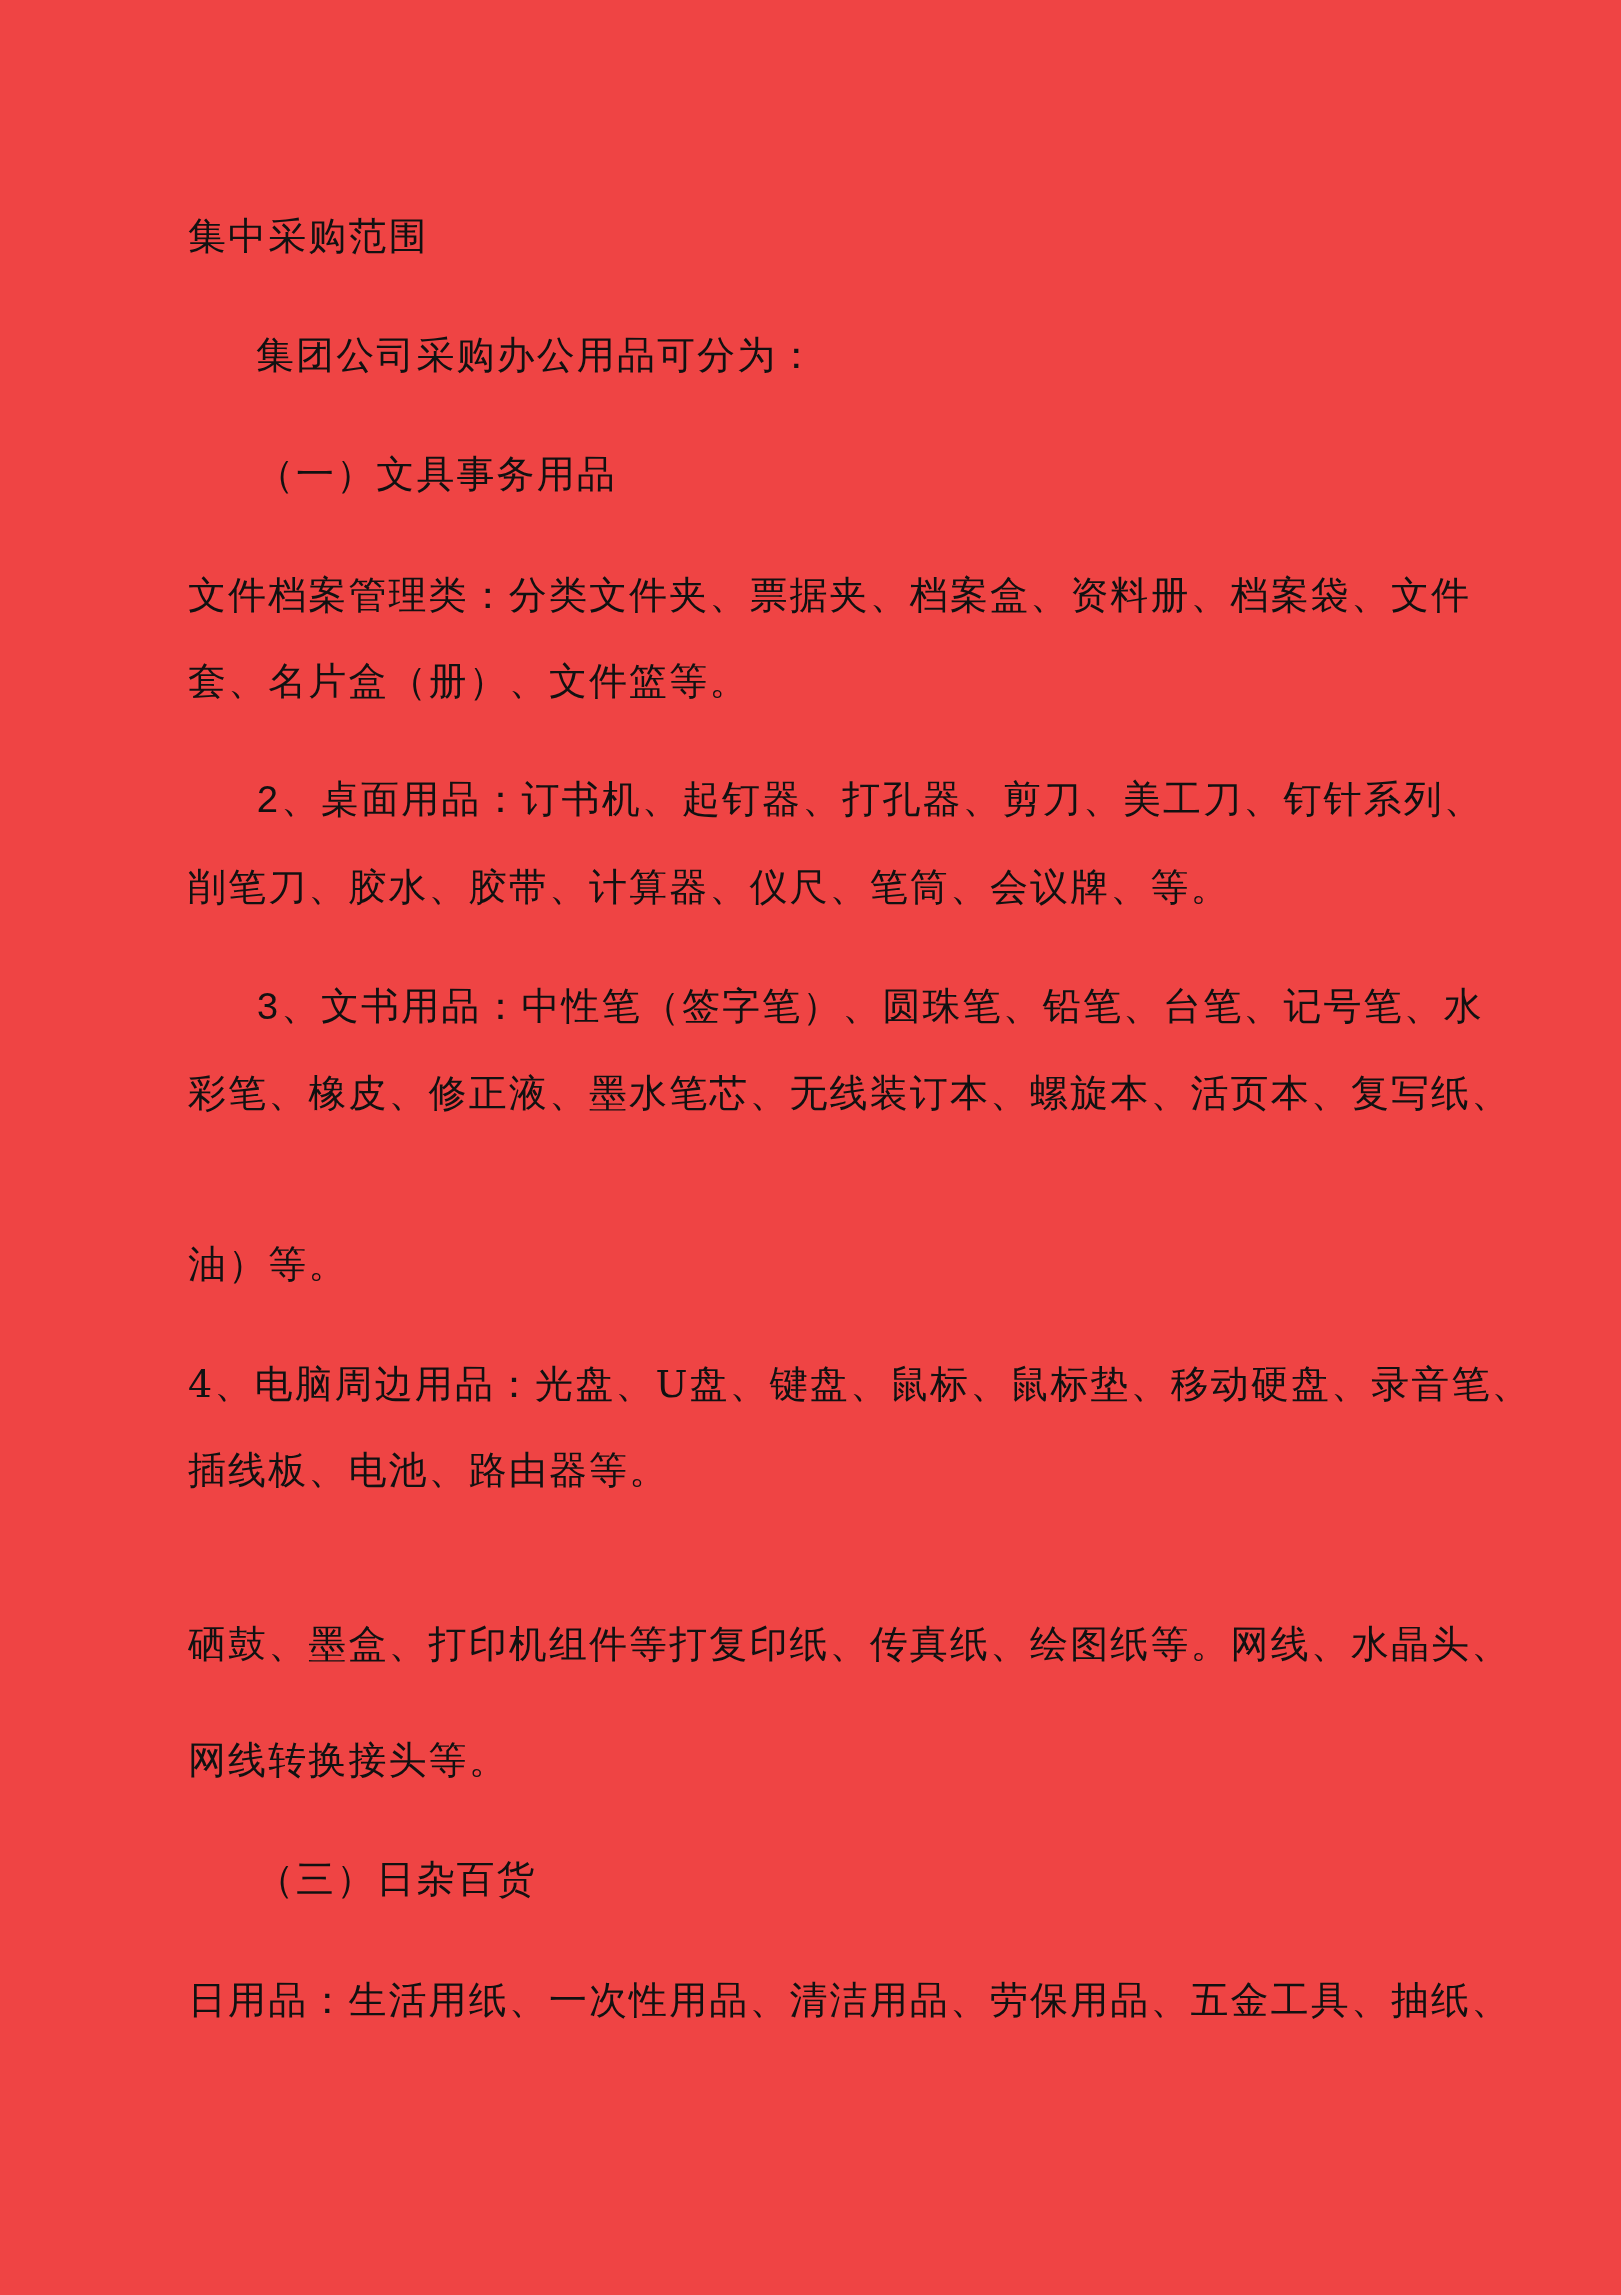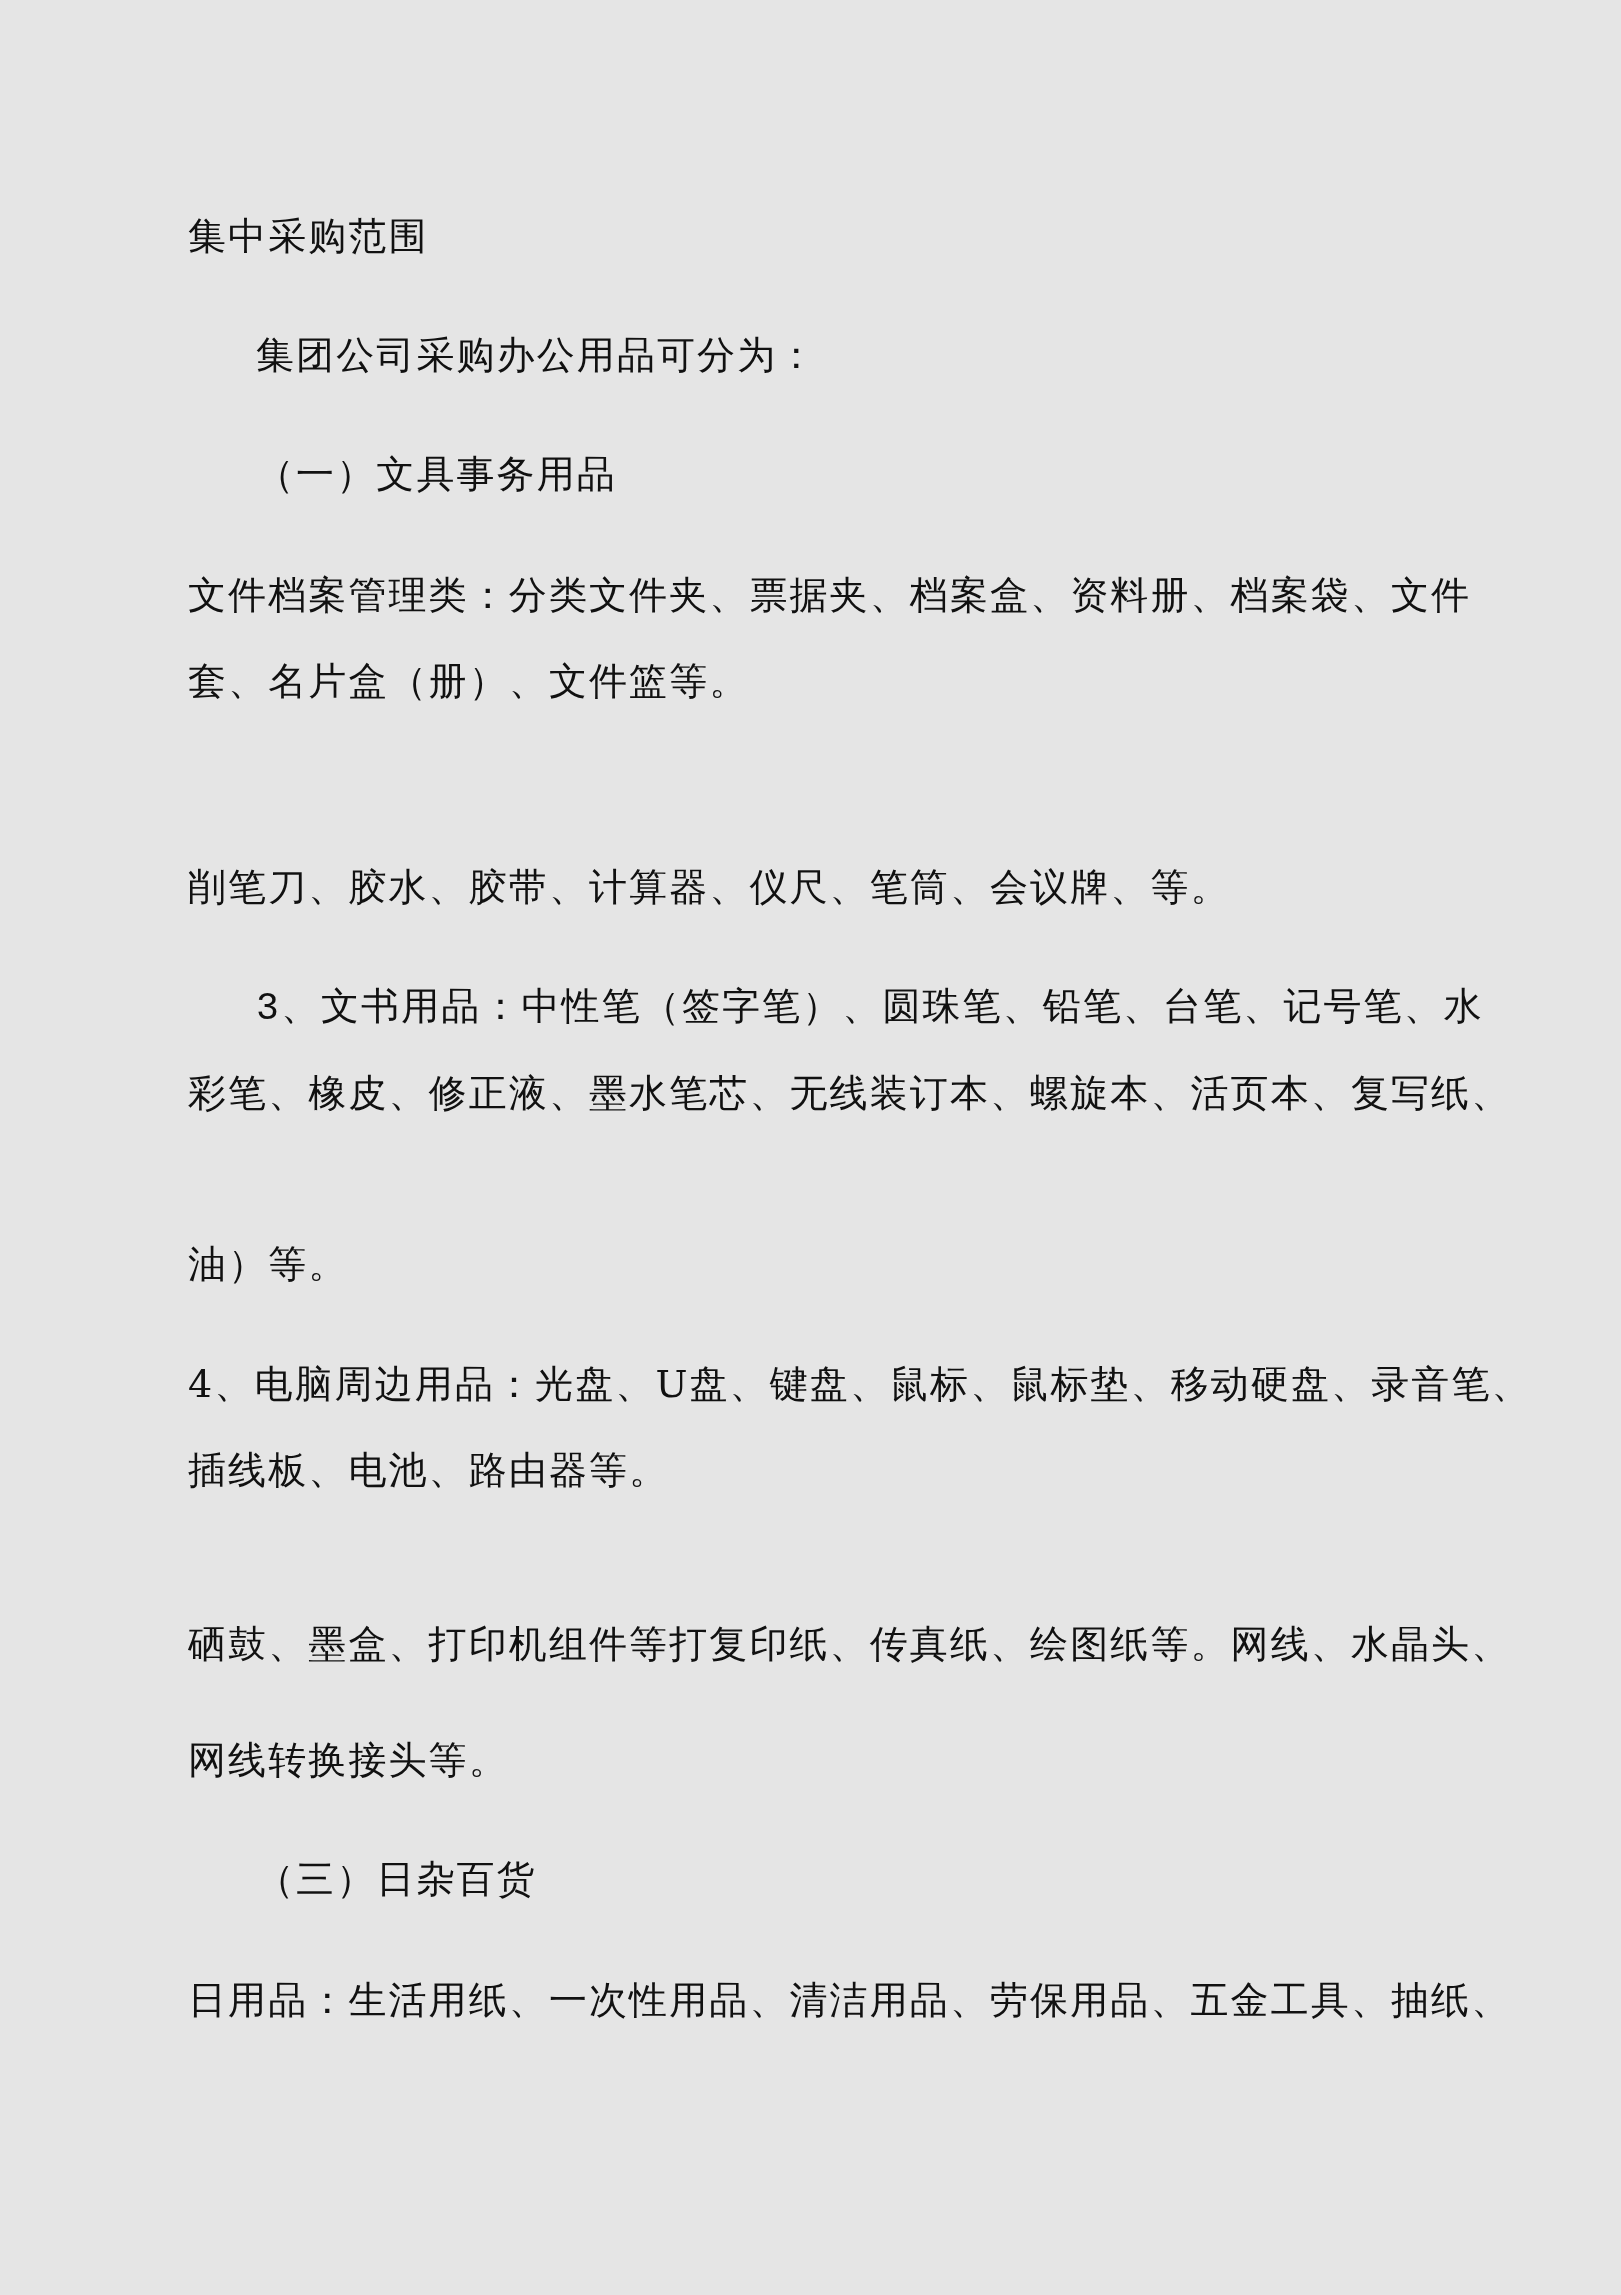--- a/index.html
+++ b/index.html
@@ -1,17 +1,17 @@
 <!DOCTYPE html>
 <html style="font-size:11px"><head>
 <meta charset="utf-8">
 <style>
   html, body { margin: 0; padding: 0; background: #ffffff; }
   body { width: 1621px; height: 2295px; position: relative; overflow: hidden; }
-  .page { position: absolute; left: 0; top: 0; width: 1621px; height: 2295px; background: #e5e5e5; }
+  .page { position: absolute; left: 0; top: 0; width: 1621px; height: 2295px; background: #ef4444; }
   .line {
     position: absolute;
     font-family: "DejaVu Serif", "Liberation Serif", serif;
     font-size: 38px;
     line-height: 55px;
     color: #111;
     white-space: nowrap;
     letter-spacing: 2.1px;
   }
   .l0 { left: 188px; }
@@ -22,20 +22,21 @@
 
 <div class="page">
   <div class="line l0" style="top:209px">集中采购范围</div>
   <div class="line l1" style="top:330px">集团公司采购办公用品可分为：</div>
 
   <div class="line l0" style="top:568px">文件档案管理类：分类文件夹、票据夹、档案盒、资料册、档案袋、文件</div>
 
   <div class="line l1" style="top:449px">（一）文具事务用品</div>
   <div class="line l0" style="top:654px">套、名片盒（册）、文件篮等。</div>
 
+  <div class="line l1" style="top:774px">2、桌面用品：订书机、起钉器、打孔器、剪刀、美工刀、钉针系列、</div>
   <div class="line l0" style="top:860px">削笔刀、胶水、胶带、计算器、仪尺、笔筒、会议牌、等。</div>
 
   <div class="line l1" style="top:981px">3、文书用品：中性笔（签字笔）、圆珠笔、铅笔、台笔、记号笔、水</div>
   <div class="line l0" style="top:1066px">彩笔、橡皮、修正液、墨水笔芯、无线装订本、螺旋本、活页本、复写纸、</div>
   <div class="line l0" style="top:1237px">油）等。</div>
 
   <div class="line l0" style="top:1357px">4、电脑周边用品：光盘、U盘、键盘、鼠标、鼠标垫、移动硬盘、录音笔、</div>
   <div class="line l0" style="top:1443px">插线板、电池、路由器等。</div>
 
 

